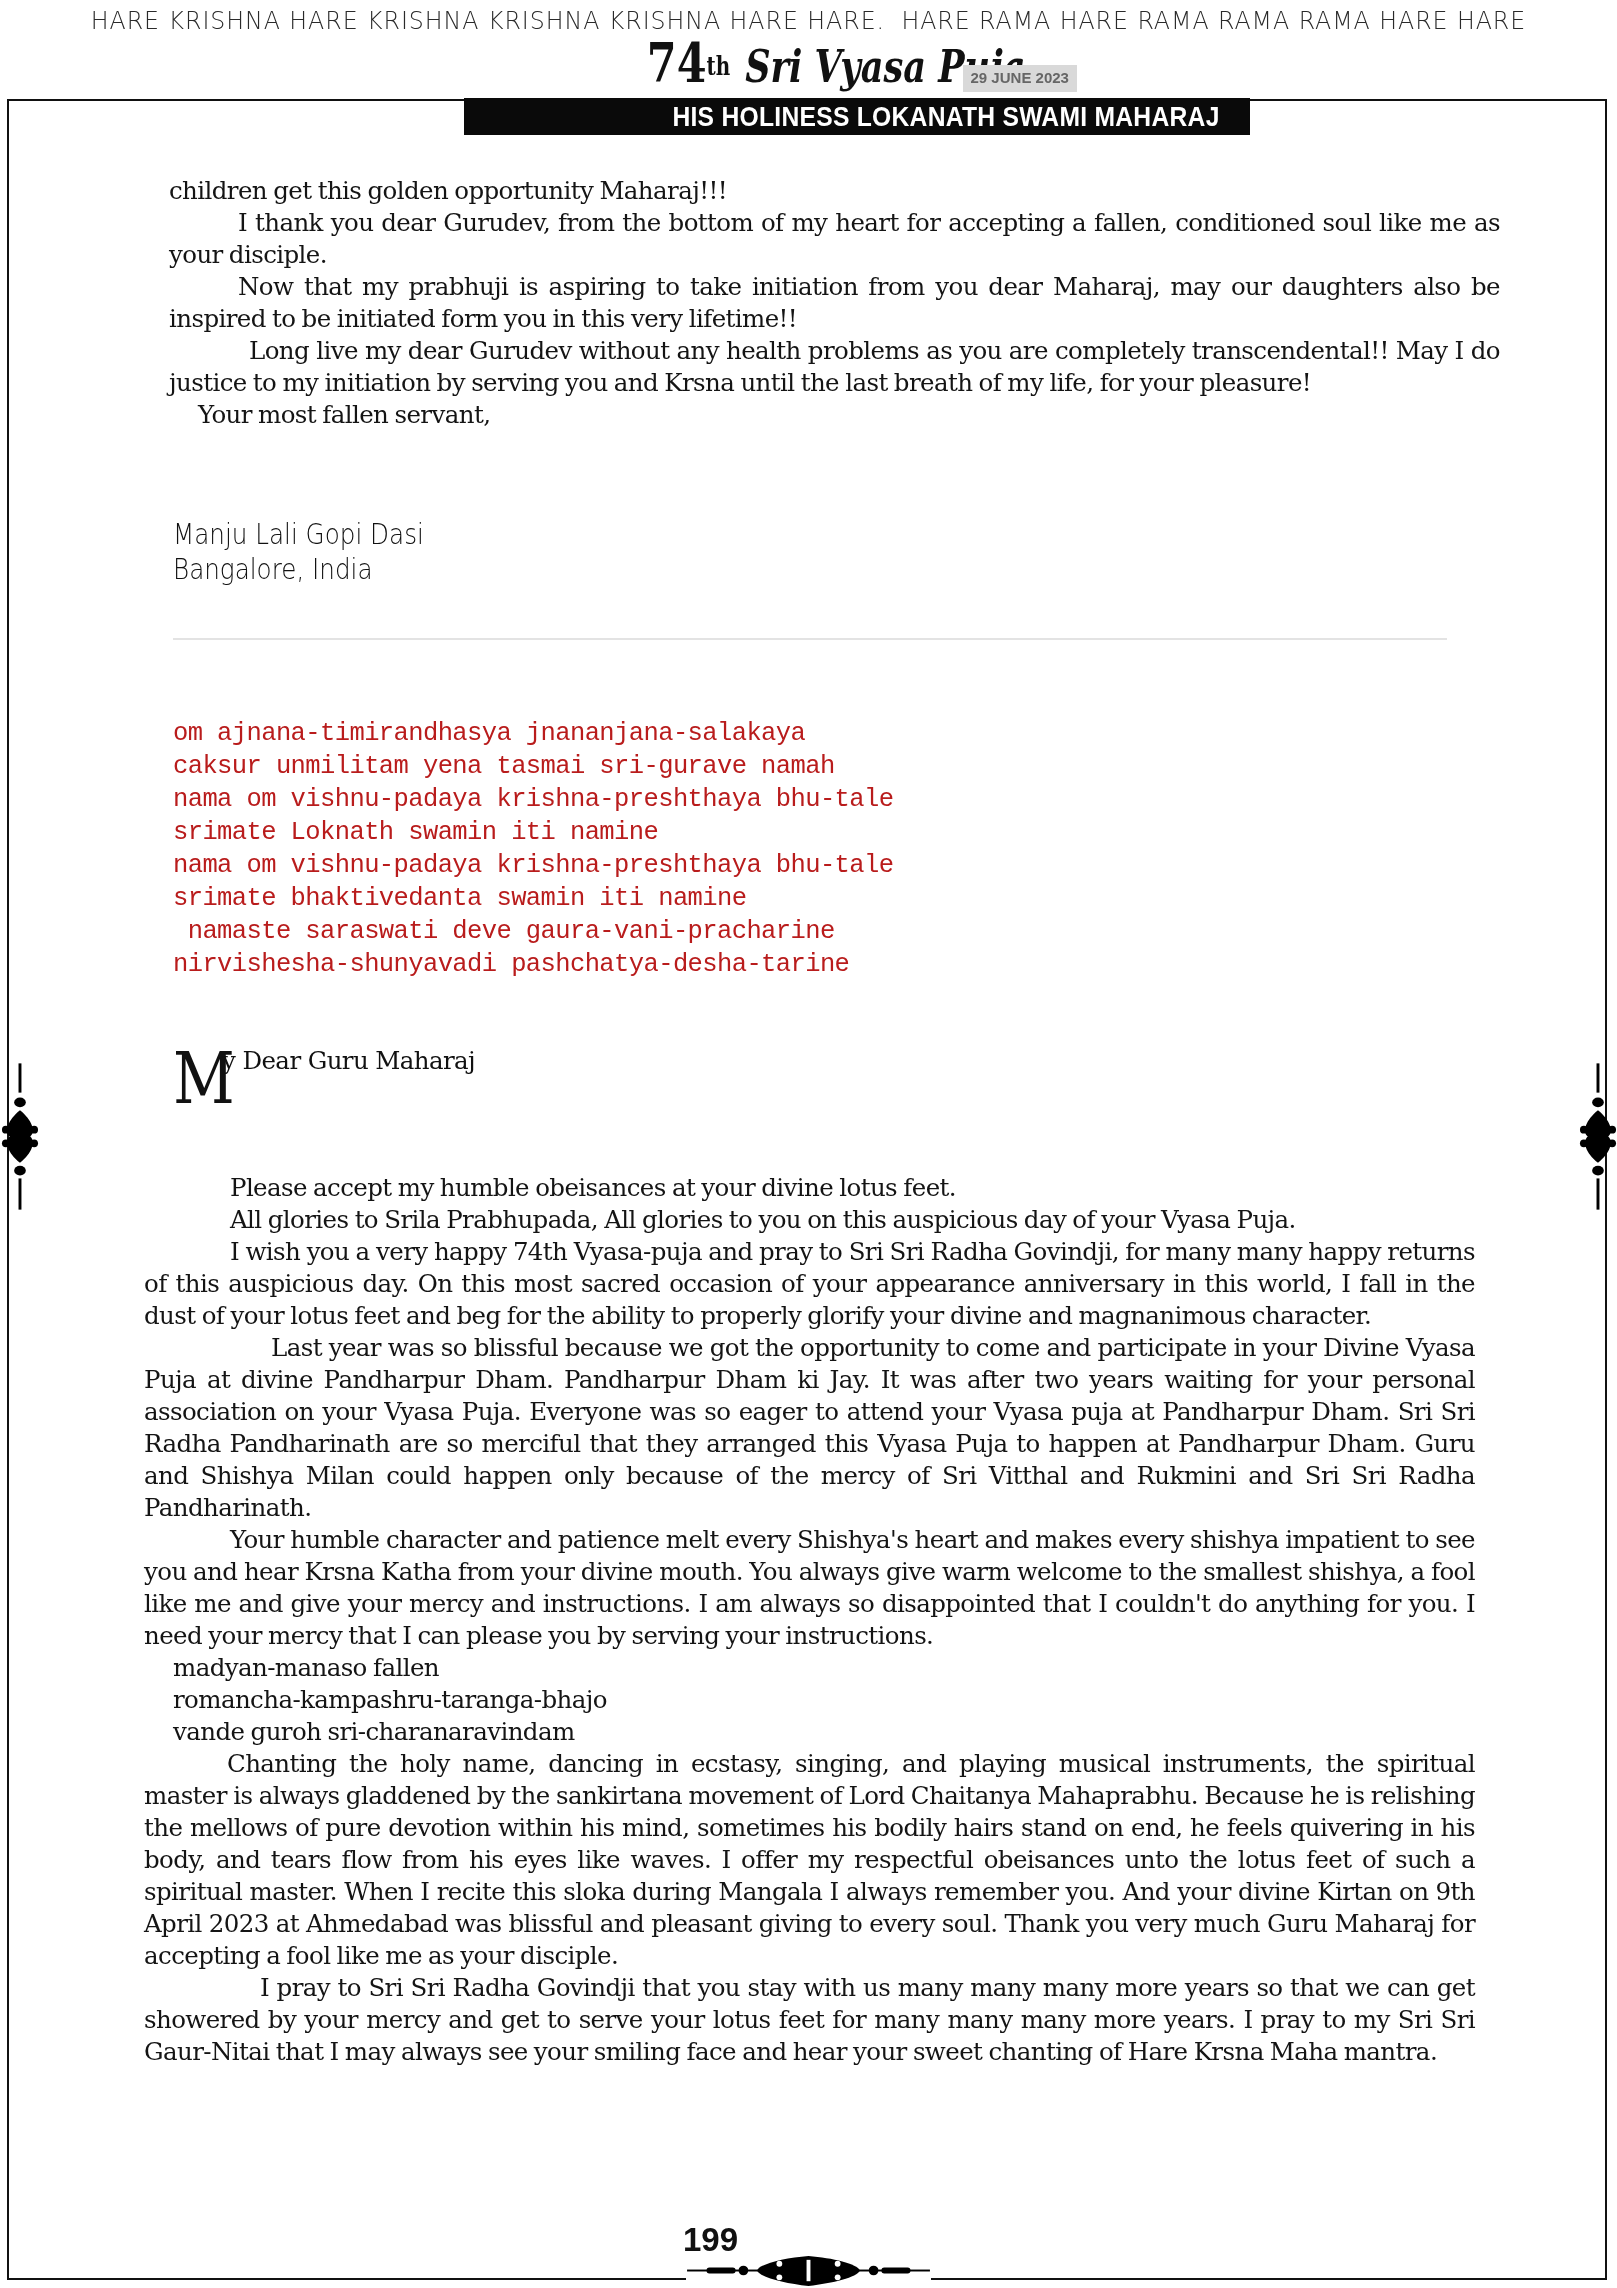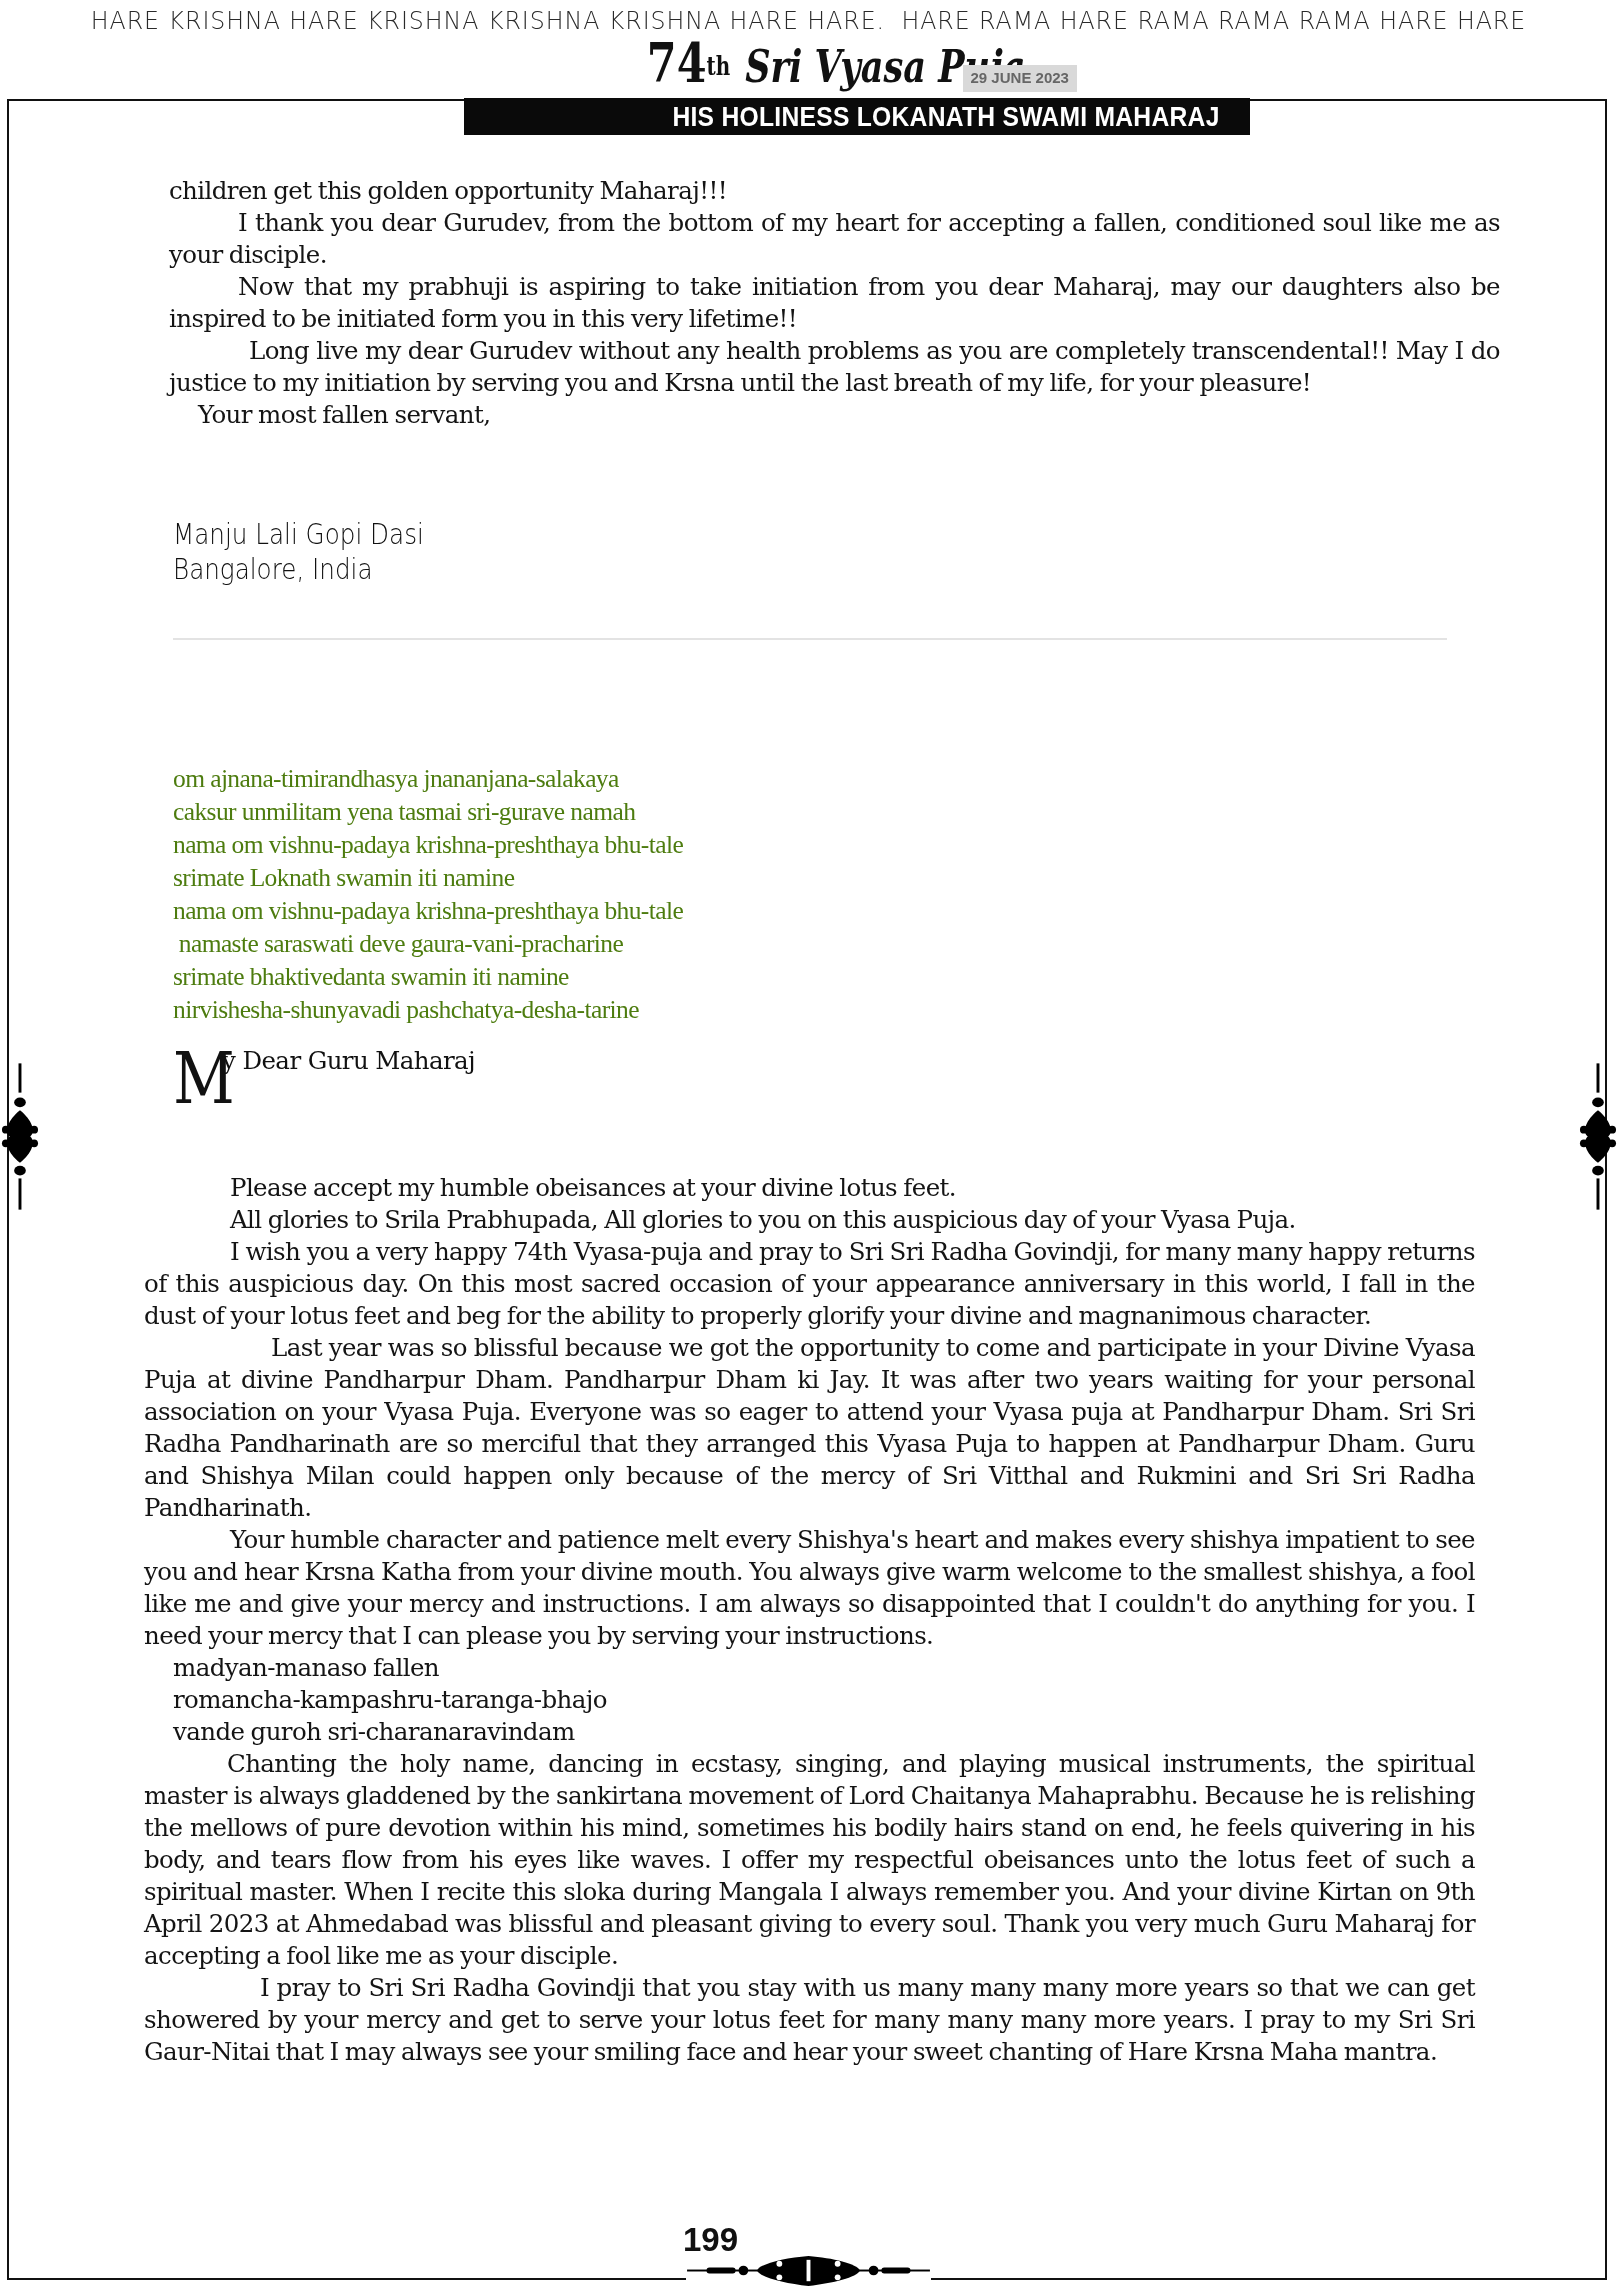--- a/index.html
+++ b/index.html
@@ -53,23 +53,22 @@
   .verse { text-indent: 0; padding-left: 29px; }
   .verse.first { padding-left: 33px; }
   .signature {
     position: absolute; left: 173px; top: 517px;
     font-family: "DejaVu Sans", sans-serif; font-weight: 200; font-size: 28px; line-height: 35px;
     transform: scaleX(0.88); transform-origin: left top; color: #111;
   }
   .divider { position: absolute; left: 173px; top: 638px; width: 1274px; height: 2px; background: #e3e3e3; }
   .mantra {
     position: absolute; left: 173px; top: 717px;
-    font-family: Liberation Serif, serif; font-size: 25.5px; line-height: 33px; color: #4d7c0f;
+    font-family: Liberation Mono, monospace; font-size: 25.5px; line-height: 33px; color: #b91c1c;
     letter-spacing: -0.6px;
-    margin-top: 45px;
   }
   .mantra div { white-space: nowrap; }
   .dropcap {
     position: absolute; left: 173px; top: 1043px;
     font-family: "DejaVu Serif", serif; font-size: 71px; line-height: 71px; font-weight: 400;
     transform: scaleX(0.85); transform-origin: left top;
   }
   .salutation {
     position: absolute; left: 222px; top: 1046px;
     font-family: "DejaVu Serif", serif; font-size: 24.5px; line-height: 29px; letter-spacing: -0.6px;
@@ -139,22 +138,22 @@
 </div>
 
 <div class="divider"></div>
 
 <div class="mantra">
   <div>om ajnana-timirandhasya jnananjana-salakaya</div>
   <div>caksur unmilitam yena tasmai sri-gurave namah</div>
   <div>nama om vishnu-padaya krishna-preshthaya bhu-tale</div>
   <div>srimate Loknath swamin iti namine</div>
   <div>nama om vishnu-padaya krishna-preshthaya bhu-tale</div>
+  <div>srimate bhaktivedanta swamin iti namine</div>
   <div style="white-space:pre;"> namaste saraswati deve gaura-vani-pracharine</div>
-  <div>srimate bhaktivedanta swamin iti namine</div>
   <div>nirvishesha-shunyavadi pashchatya-desha-tarine</div>
 </div>
 
 <div class="dropcap">M</div>
 <div class="salutation">y Dear Guru Maharaj</div>
 
 <div class="body-text" style="top:1172px;">
   <p class="ind6">Please accept my humble obeisances at your divine lotus feet.</p>
   <p class="ind6">All glories to Srila Prabhupada, All glories to you on this auspicious day of  your Vyasa Puja.</p>
   <p class="ind6">I wish you a very happy 74th Vyasa-puja and pray to Sri Sri Radha Govindji, for many many happy returns of  this auspicious day. On this most sacred occasion of  your appearance anniversary in this world, I fall in the dust of  your lotus feet and beg for the ability to properly glorify your divine and magnanimous character.</p>

